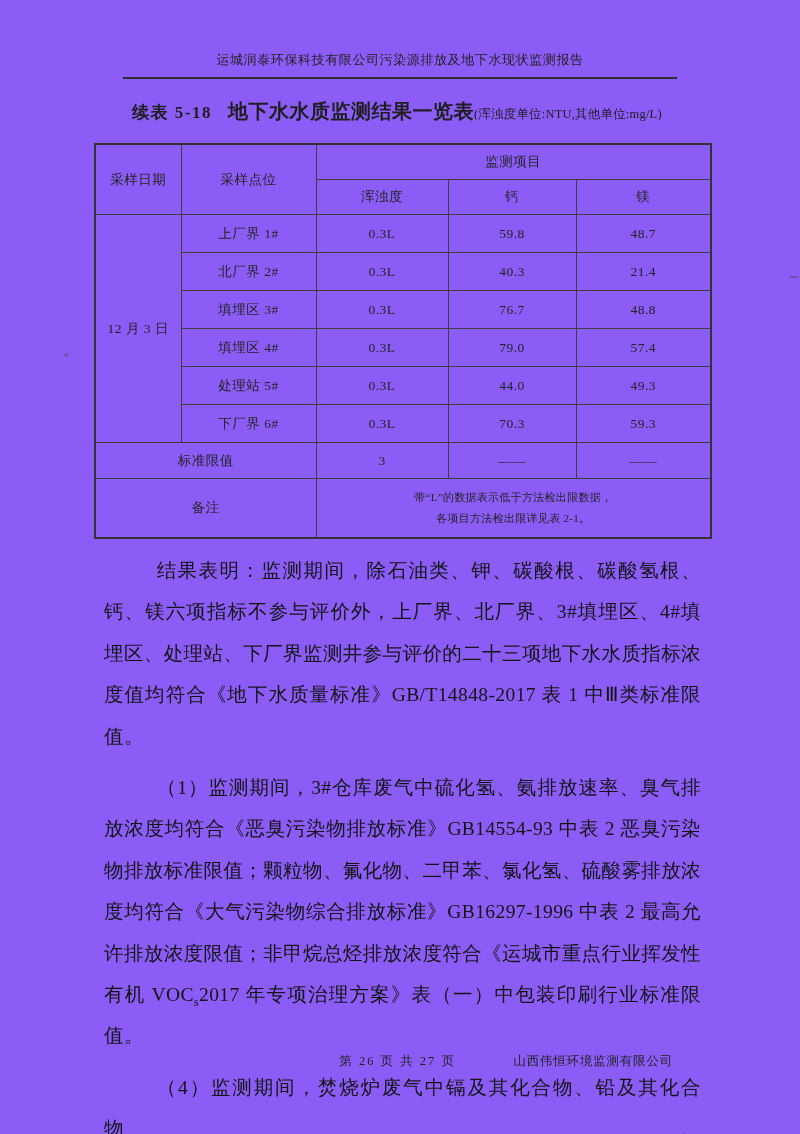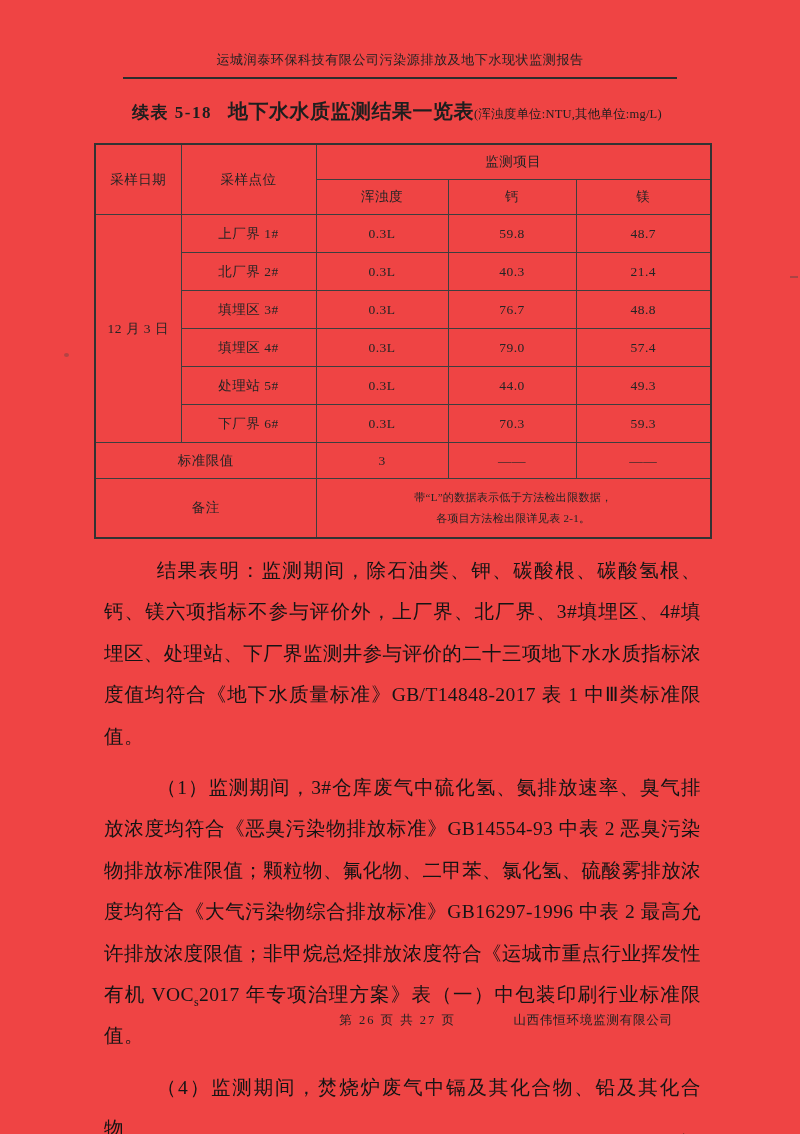--- a/index.html
+++ b/index.html
@@ -1,19 +1,19 @@
 <!DOCTYPE html>
 <html><head>
 <meta charset="utf-8">
 <style>
   * { margin:0; padding:0; box-sizing:border-box; }
   html,body { background:#e8e8e8; }
   .page {
     position:relative; width:800px; height:1134px; margin:0 auto;
-    background:#ef4444; color:#1e1e1e;
+    background:#8b5cf6; color:#1e1e1e;
     font-family:"Liberation Serif", serif; overflow:hidden;
   }
   .running-head {
     position:absolute; top:51px; left:0; width:100%;
     text-align:center; font-size:13px; letter-spacing:0.6px; color:#222;
   }
   .header-rule {
     position:absolute; top:77px; left:123px; width:554px; height:2px;
     background:#2d2d2d;
   }
@@ -45,21 +45,21 @@
     position:absolute; top:540px; left:94px; width:617px;
     font-size:19.5px; line-height:41.4px; color:#141414;
     text-align:justify; text-justify:inter-character; letter-spacing:0.4px;
   }
   .body-text p { margin:10px; }
   .p-indent { text-indent:2.7em; }
   .section-heading { font-weight:700; padding-left:48px; font-size:19.5px; }
   .body-text sub { font-size:12px; line-height:0; }
   .p-lastfull { text-align-last:justify; }
 
-  .footer { position:absolute; top:1012px; left:0; width:100%; height:20px; font-size:12.5px; color:#222; }
+  .footer { position:absolute; top:1053px; left:0; width:100%; height:20px; font-size:12.5px; color:#222; }
   .footer-page { position:absolute; left:50%; transform:translateX(-52%); letter-spacing:2px; white-space:nowrap; }
   .footer-company { position:absolute; right:127px; letter-spacing:0.8px; white-space:nowrap; }
 
   .artifact-dot {
     position:absolute; left:64px; top:353px; width:5px; height:4px;
     background:rgba(70,70,70,0.35); border-radius:50%; filter:blur(0.7px);
   }
   .artifact-dash {
     position:absolute; left:790px; top:276px; width:8px; height:2px;
     background:rgba(70,70,70,0.4);

